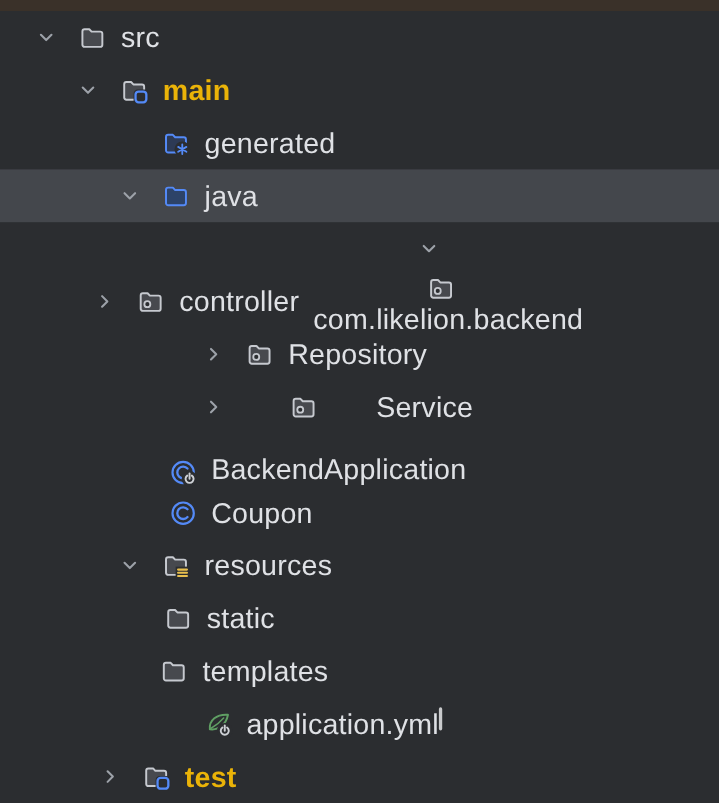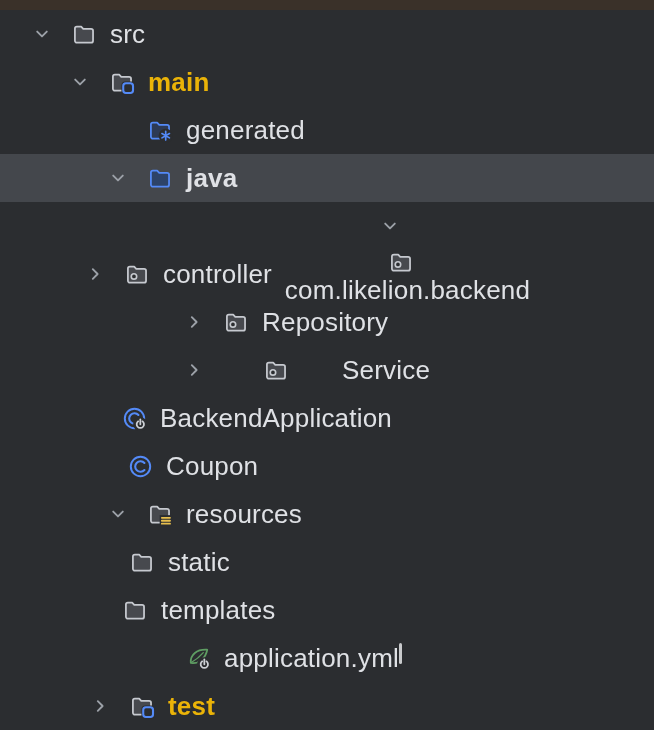--- a/index.html
+++ b/index.html
@@ -72,21 +72,21 @@
         <span class="chev"></span>
         <span class="icon">
           <svg width="25" height="25" viewBox="0 0 24 24" xmlns="http://www.w3.org/2000/svg">
             <path d="M2.8 17.9 V6.3 c0-1.05.85-1.9 1.9-1.9 h4.1 l2 2.1 h7.5 c1.05 0 1.9.85 1.9 1.9 v9.5 c0 1.05-.85 1.9-1.9 1.9 H4.7 c-1.05 0-1.9-.85-1.9-1.9 z" fill="#2d3a55" stroke="#548af7" stroke-width="1.7" stroke-linejoin="round"></path>
             <circle cx="17" cy="17" r="6.8" fill="#2b2d30"></circle>
             <path d="M17 12.8 V21.2 M13.4 14.9 L20.6 19.1 M20.6 14.9 L13.4 19.1" stroke="#548af7" stroke-width="1.6" stroke-linecap="round"></path>
           </svg>
         </span>
         <span class="label">generated</span>
       </div>
-      <div class="row selected" style="padding-left: 110px; font-weight: bold;">
+      <div class="row selected" style="padding-left: 110px;">
         <span class="chev">
           <svg width="16" height="16" viewBox="0 0 16 16">
             <path d="M3.2 5.6 L8 10.4 L12.8 5.6" fill="none" stroke="#9ca1a8" stroke-width="1.9" stroke-linecap="round" stroke-linejoin="round"></path>
           </svg>
         </span>
         <span class="icon">
           <svg width="25" height="25" viewBox="0 0 24 24" xmlns="http://www.w3.org/2000/svg">
             <path d="M2.8 17.9 V6.3 c0-1.05.85-1.9 1.9-1.9 h4.1 l2 2.1 h7.5 c1.05 0 1.9.85 1.9 1.9 v9.5 c0 1.05-.85 1.9-1.9 1.9 H4.7 c-1.05 0-1.9-.85-1.9-1.9 z" fill="#2d4368" stroke="#548af7" stroke-width="1.7" stroke-linejoin="round"></path>
           </svg>
         </span>
@@ -141,34 +141,34 @@
           </svg>
         </span>
         <span class="icon">
           <svg width="25" height="25" viewBox="0 0 24 24" xmlns="http://www.w3.org/2000/svg">
             <path d="M2.8 17.9 V6.3 c0-1.05.85-1.9 1.9-1.9 h4.1 l2 2.1 h7.5 c1.05 0 1.9.85 1.9 1.9 v9.5 c0 1.05-.85 1.9-1.9 1.9 H4.7 c-1.05 0-1.9-.85-1.9-1.9 z" fill="#47494e" stroke="#c6c9cf" stroke-width="1.7" stroke-linejoin="round"></path>
             <circle cx="8.6" cy="13.9" r="2.6" fill="#2b2d30" stroke="#c6c9cf" stroke-width="1.6"></circle>
           </svg>
         </span>
         <span class="label">Service</span>
       </div>
-      <div class="row" style="padding-left: 84px;">
+      <div class="row" style="padding-left: 116px; align-items: flex-end;">
         <span class="chev"></span>
         <span class="icon">
           <svg width="25" height="25" viewBox="0 0 24 24" xmlns="http://www.w3.org/2000/svg">
             <circle cx="12" cy="12" r="9.3" fill="none" stroke="#548af7" stroke-width="1.9"></circle>
             <path d="M15.79 8.59 A5.1 5.1 0 1 0 15.79 15.41" fill="none" stroke="#548af7" stroke-width="2" stroke-linecap="round"></path>
             <circle cx="17.6" cy="17.6" r="6.8" fill="#2b2d30"></circle>
             <path d="M15.6 14.73 A3.5 3.5 0 1 0 19.6 14.73" fill="none" stroke="#cdd0d5" stroke-width="1.7" stroke-linecap="round"></path>
             <path d="M17.6 12.9 V17.6" fill="none" stroke="#cdd0d5" stroke-width="1.7" stroke-linecap="round"></path>
           </svg>
         </span>
         <span class="label">BackendApplication</span>
       </div>
-      <div class="row" style="padding-left: 90px;">
+      <div class="row" style="padding-left: 116px;">
         <span class="chev"></span>
         <span class="icon">
           <svg width="25" height="25" viewBox="0 0 24 24" xmlns="http://www.w3.org/2000/svg">
             <circle cx="12" cy="12" r="9.3" fill="none" stroke="#548af7" stroke-width="1.9"></circle>
             <path d="M15.79 8.59 A5.1 5.1 0 1 0 15.79 15.41" fill="none" stroke="#548af7" stroke-width="2" stroke-linecap="round"></path>
           </svg>
         </span>
         <span class="label">Coupon</span>
       </div>
       <div class="row" style="padding-left: 110px;">
@@ -179,30 +179,30 @@
         </span>
         <span class="icon">
           <svg width="25" height="25" viewBox="0 0 24 24" xmlns="http://www.w3.org/2000/svg">
             <path d="M2.8 17.9 V6.3 c0-1.05.85-1.9 1.9-1.9 h4.1 l2 2.1 h7.5 c1.05 0 1.9.85 1.9 1.9 v9.5 c0 1.05-.85 1.9-1.9 1.9 H4.7 c-1.05 0-1.9-.85-1.9-1.9 z" fill="#47494e" stroke="#c6c9cf" stroke-width="1.7" stroke-linejoin="round"></path>
             <rect x="11.2" y="12.6" width="12" height="10.6" fill="#2b2d30"></rect>
             <path d="M13.3 15.2 H21.1 M13.3 18 H21.1 M13.3 20.8 H21.1" stroke="#e8bf4d" stroke-width="1.8" stroke-linecap="round"></path>
           </svg>
         </span>
         <span class="label">resources</span>
       </div>
-      <div class="row" style="padding-left: 92px;">
+      <div class="row" style="padding-left: 64px; margin-left: 48px;">
         <span class="chev"></span>
         <span class="icon">
           <svg width="25" height="25" viewBox="0 0 24 24" xmlns="http://www.w3.org/2000/svg">
             <path d="M2.8 17.9 V6.3 c0-1.05.85-1.9 1.9-1.9 h4.1 l2 2.1 h7.5 c1.05 0 1.9.85 1.9 1.9 v9.5 c0 1.05-.85 1.9-1.9 1.9 H4.7 c-1.05 0-1.9-.85-1.9-1.9 z" fill="#47494e" stroke="#c6c9cf" stroke-width="1.7" stroke-linejoin="round"></path>
           </svg>
         </span>
         <span class="label">static</span>
       </div>
-      <div class="row" style="padding-left: 85px; align-items: center;">
+      <div class="row" style="padding-left: 108px; align-items: center;">
         <span class="chev"></span>
         <span class="icon">
           <svg width="25" height="25" viewBox="0 0 24 24" xmlns="http://www.w3.org/2000/svg">
             <path d="M2.8 17.9 V6.3 c0-1.05.85-1.9 1.9-1.9 h4.1 l2 2.1 h7.5 c1.05 0 1.9.85 1.9 1.9 v9.5 c0 1.05-.85 1.9-1.9 1.9 H4.7 c-1.05 0-1.9-.85-1.9-1.9 z" fill="#47494e" stroke="#c6c9cf" stroke-width="1.7" stroke-linejoin="round"></path>
           </svg>
         </span>
         <span class="label">templates</span>
       </div>
       <div class="row" style="padding-left: 148px;">
         <span class="chev"></span>

